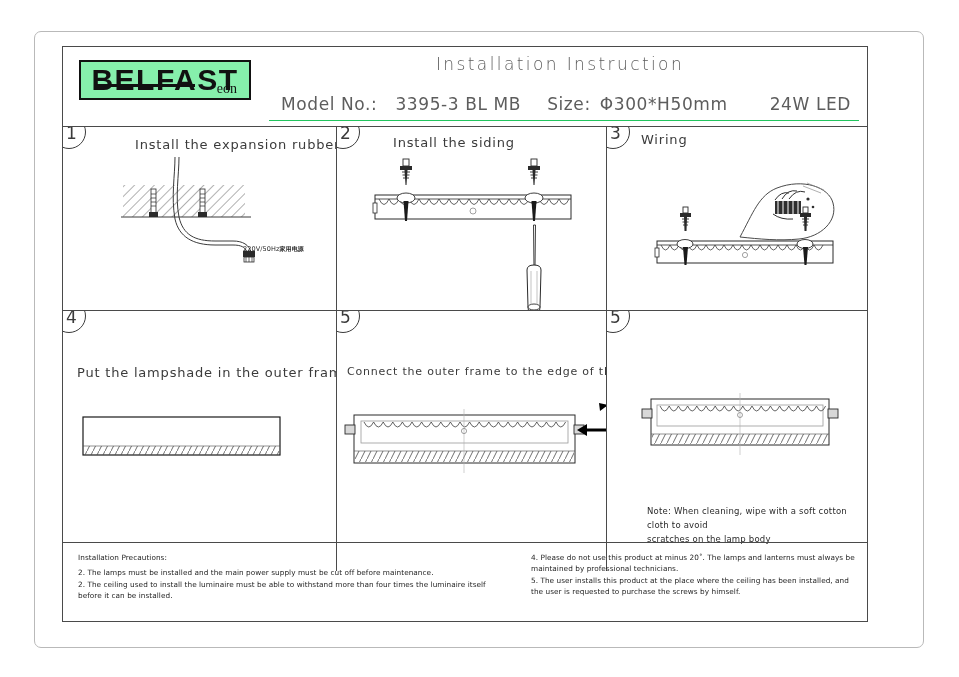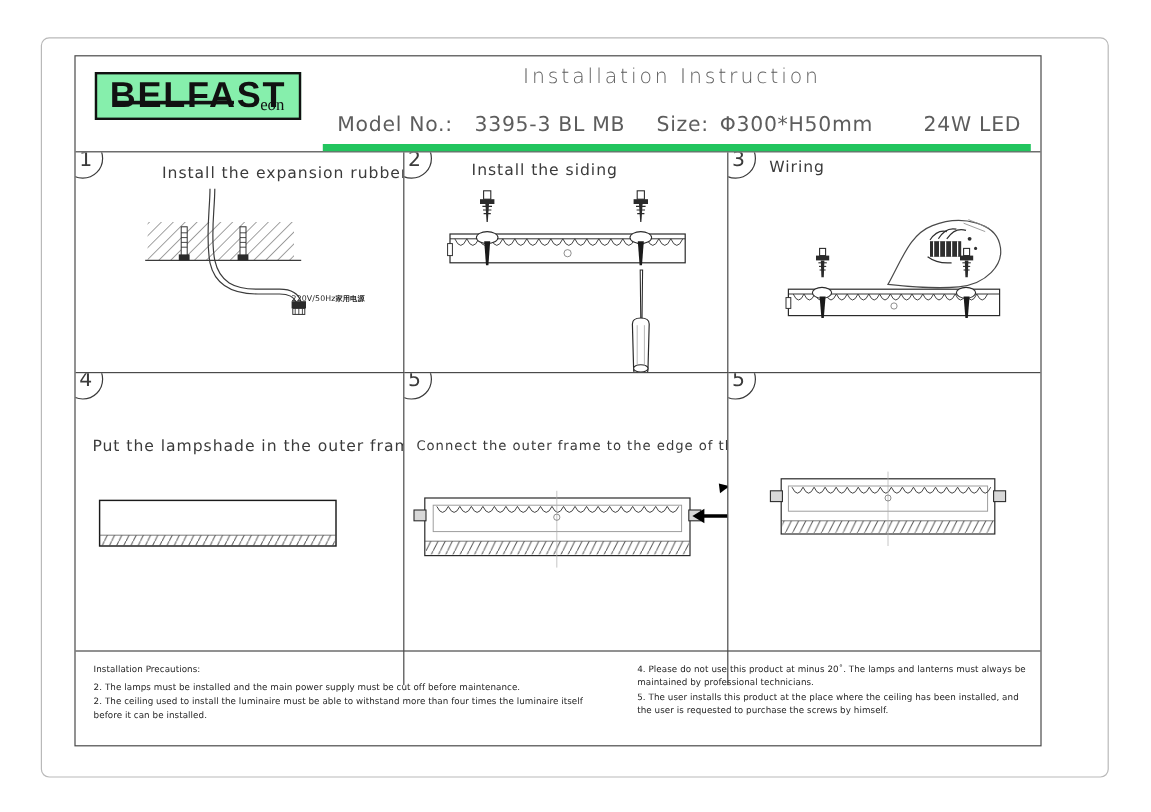--- a/index.html
+++ b/index.html
@@ -16,21 +16,21 @@
   
   .header{position:absolute;left:0;top:0;width:100%;height:80px;box-sizing:border-box;border-bottom:1px solid #4a4a4a;}
 
   .logo-box{position:absolute;left:16px;top:13px;width:172px;height:40px;border:2px solid #111;box-sizing:border-box;background:#86efac;}
   .logo-main{position:absolute;left:0;right:0;top:3px;text-align:center;font-size:30px;font-weight:bold;letter-spacing:1.5px;color:#111;font-family:"Liberation Sans",sans-serif;line-height:30px;}
   .logo-rule{position:absolute;left:14px;right:54px;bottom:11px;height:3px;background:#111;}
   .logo-sub{position:absolute;right:12px;bottom:2px;font-family:"Liberation Serif",serif;font-size:14px;color:#111;line-height:14px;}
 
   .title{position:absolute;left:200px;right:10px;top:7px;text-align:center;font-size:17px;color:#5d5d5d;letter-spacing:2.4px;font-family:"DejaVu Sans",sans-serif;font-weight:300;}
 
-  .modelline{position:absolute;left:206px;right:8px;top:47px;height:26px;border-bottom:6px solid #22c55e;color:#5d5d5d;font-size:17px;letter-spacing:0.6px;font-family:"DejaVu Sans",sans-serif;white-space:nowrap;}
+  .modelline{position:absolute;left:206px;right:8px;top:47px;height:26px;border-bottom:1px solid #22c55e;color:#5d5d5d;font-size:17px;letter-spacing:0.6px;font-family:"DejaVu Sans",sans-serif;white-space:nowrap;}
   .modelline span{display:inline-block;}
   .m-label{margin-left:12px;}
   .m-model{margin-left:12px;}
   .m-sizelabel{margin-left:20px;}
   .m-size{margin-left:3px;}
   .m-power{margin-left:36px;}
 
   
   .grid{position:absolute;left:0;top:80px;width:100%;height:495px;}
   .panel{position:absolute;box-sizing:border-box;overflow:hidden;}
@@ -332,20 +332,22 @@
             <rect x="45" y="51" width="176" height="10" fill="url(#hatchslash3)"></rect>
             <line x1="44" y1="51" x2="222" y2="51" stroke="#4a4a4a" stroke-width="0.6"></line>
             <line x1="133" y1="10" x2="133" y2="72" stroke="#b0b0b0" stroke-width="0.6"></line>
             <circle cx="133" cy="32" r="2.5" fill="none" stroke="#7a7a7a" stroke-width="0.7"></circle>
             <rect x="35" y="26" width="10" height="9" fill="#d8d8d8" stroke="#2a2a2a" stroke-width="0.9"></rect>
             <rect x="221" y="26" width="10" height="9" fill="#d8d8d8" stroke="#2a2a2a" stroke-width="0.9"></rect>
           </g>
         </svg>
 
         <div class="note" style="left:40px;top:193px;width:215px;">
+          <div>Note: When cleaning, wipe with a soft cotton cloth to avoid</div>
+          <div>scratches on the lamp body</div>
         </div>
       </div>
 
     </div>
 
     <div class="prec">
       <div class="prec-col prec-left">
         <div class="prec-title">Installation Precautions:</div>
         <div class="prec-item">2. The lamps must be installed and the main power supply must be cut off before maintenance.</div>
         <div class="prec-item">2. The ceiling used to install the luminaire must be able to withstand more than four times the luminaire itself before it can be installed.</div>

